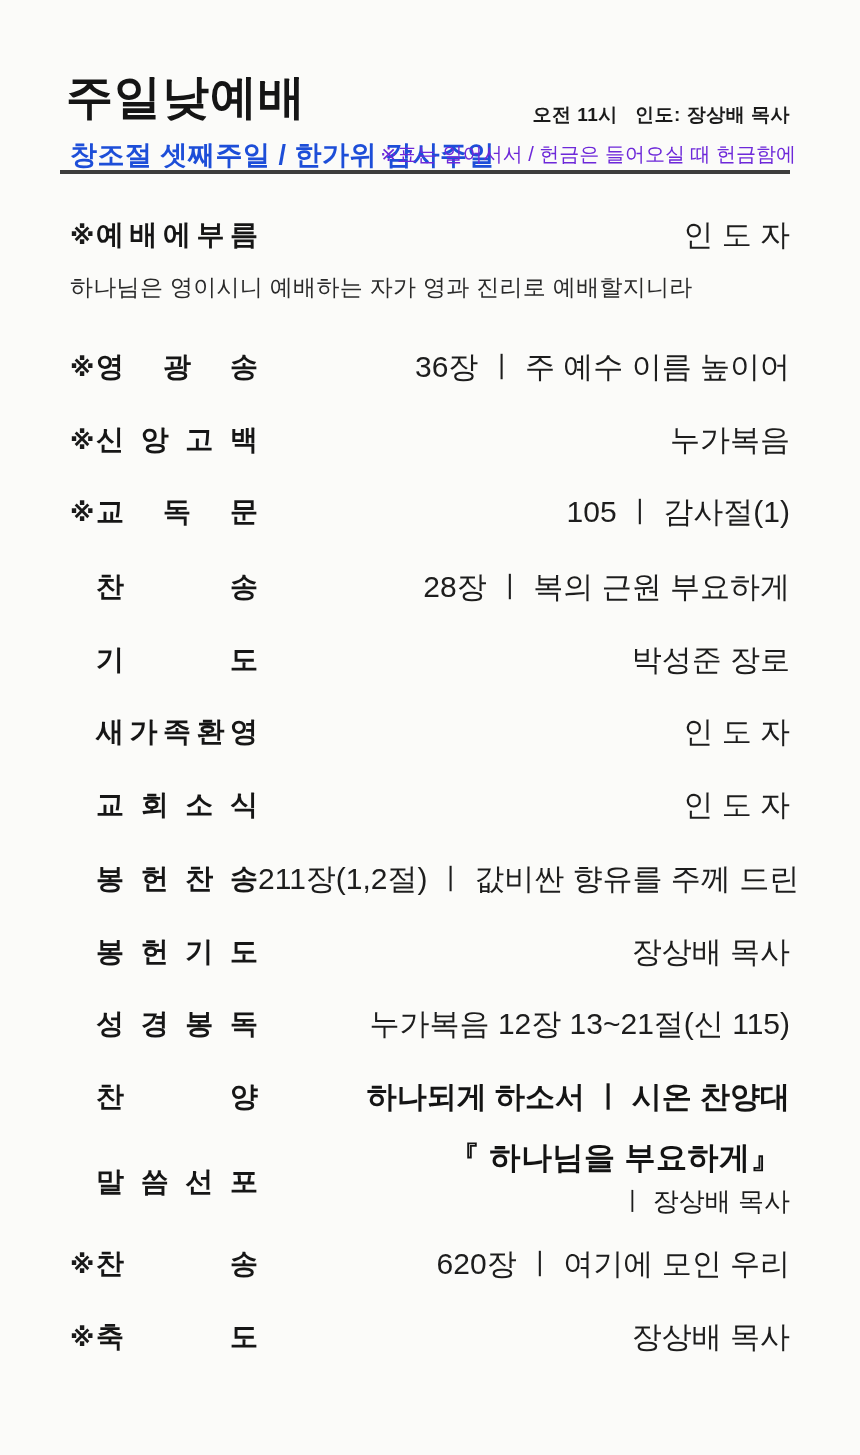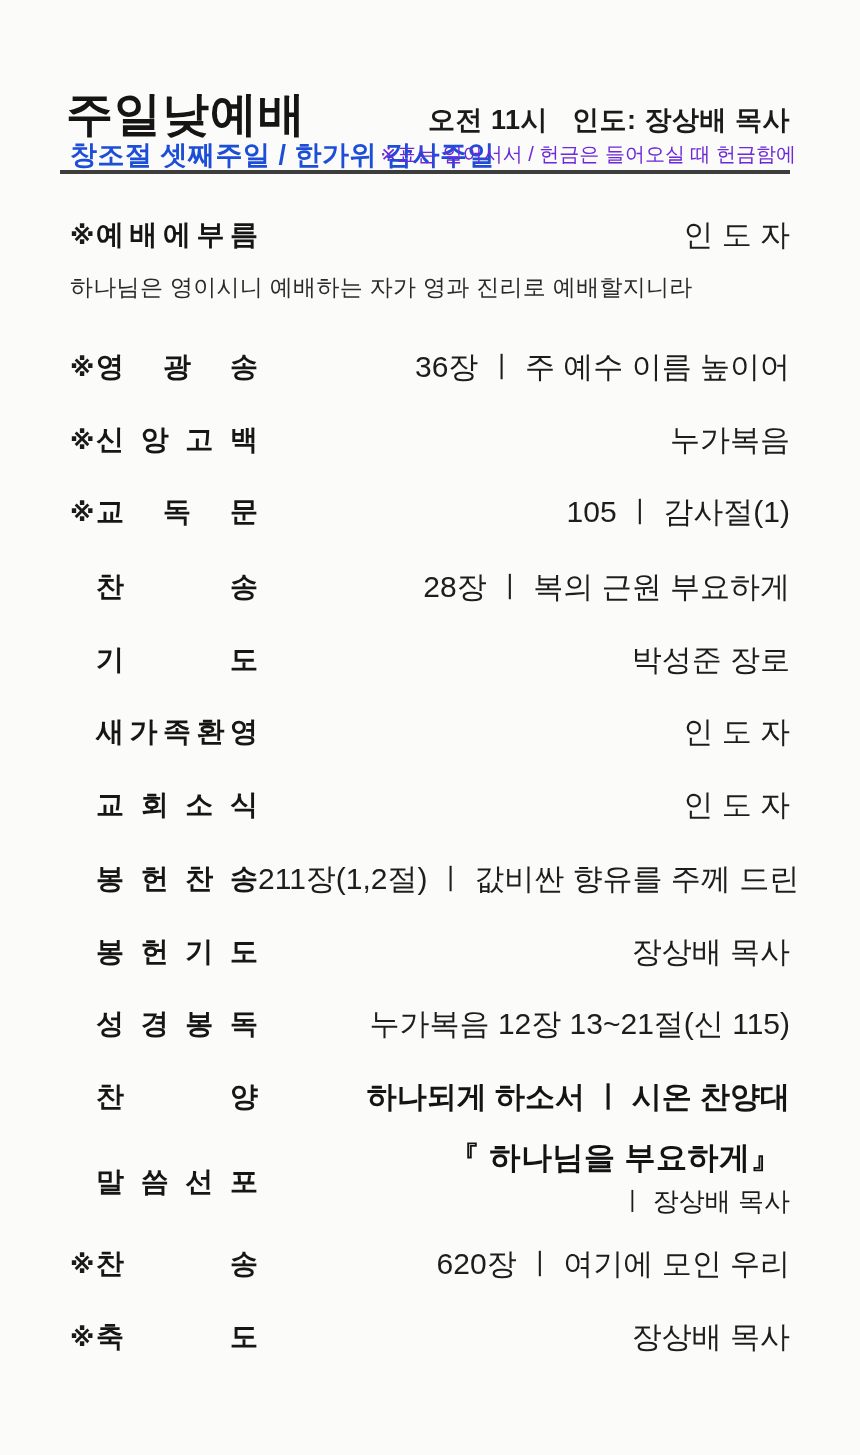--- a/index.html
+++ b/index.html
@@ -12,28 +12,28 @@
   .page{
     position:relative;
     width:860px;height:1455px;
     margin:0 auto;
     background:var(--paper);
     color:var(--text);
     overflow:hidden;
   }
   
   .title{
-    position:absolute;left:66px;top:88px;
+    position:absolute;left:66px;top:71px;
     margin:0;
     font-size:47px;font-weight:900;letter-spacing:1px;
     color:#151515;line-height:1.1;
   }
   .hdr-right{
     position:absolute;right:70px;top:102px;
-    font-size:27px;font-weight:700;color:#1b1b1b;
+    font-size:19px;font-weight:700;color:#1b1b1b;
     white-space:pre;letter-spacing:0.5px;
   }
   .sub-left{
     position:absolute;left:70px;top:137px;
     font-size:27px;font-weight:700;color:#1d4ed8;letter-spacing:0.5px;
   }
   .sub-right{
     position:absolute;right:64px;top:141px;
     font-size:20px;font-weight:400;color:#6d28d9;white-space:pre;
   }

